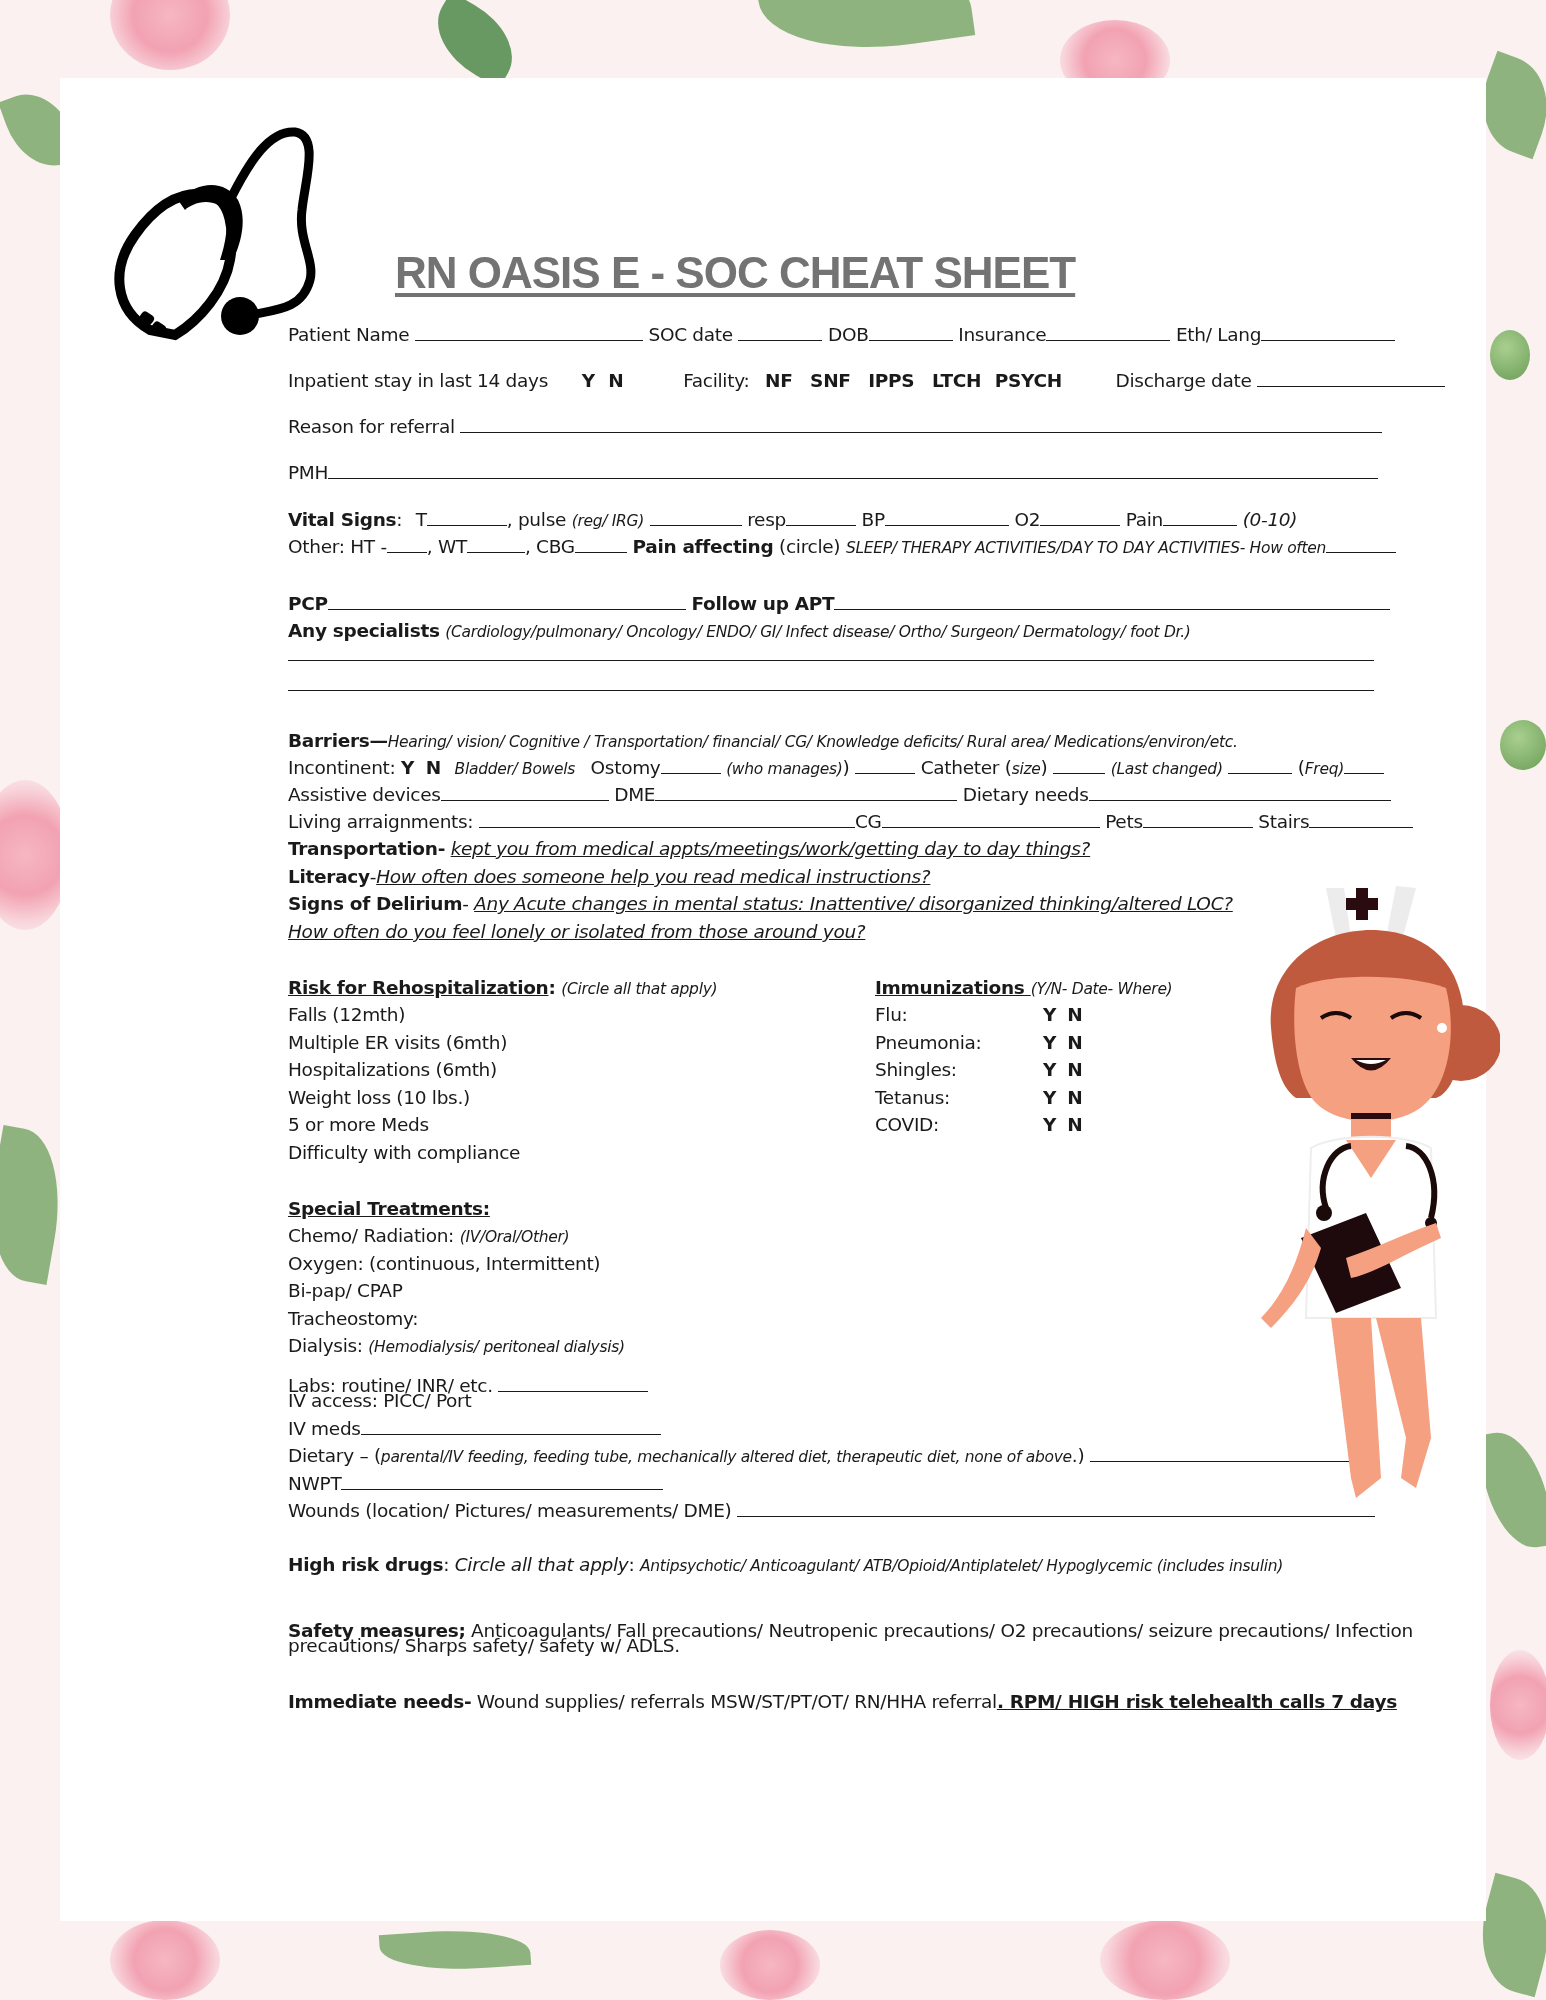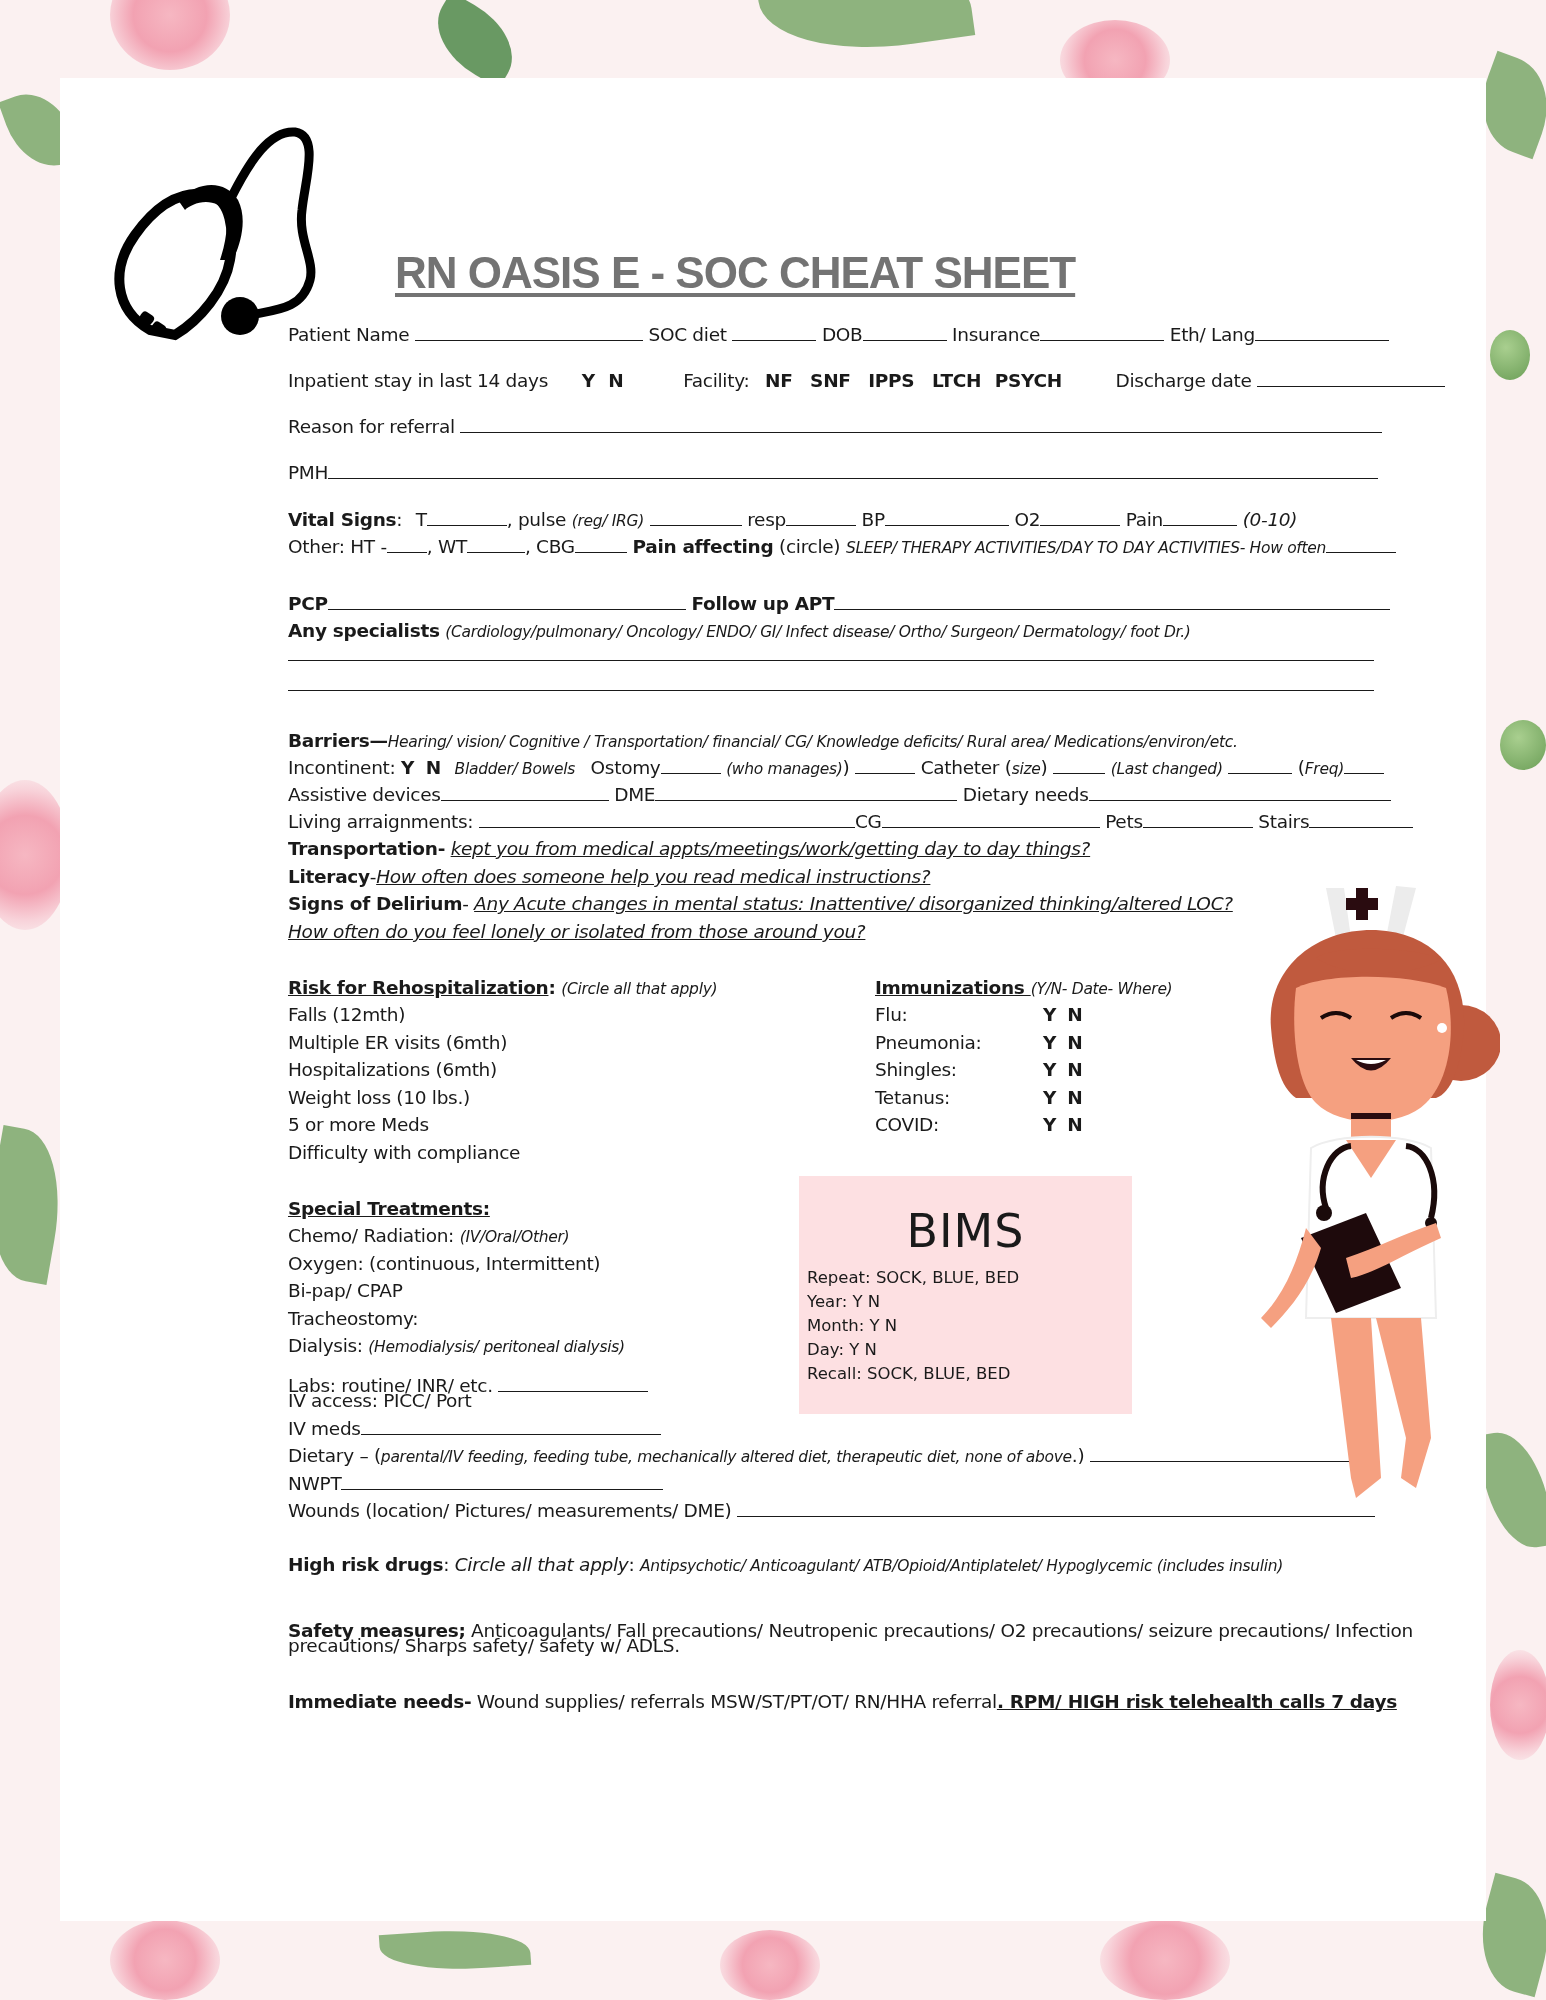--- a/index.html
+++ b/index.html
@@ -74,21 +74,21 @@
     <rect x="62" y="203" width="14" height="10" rx="4" fill="#000" transform="rotate(35 69 208)"></rect>
   </svg>
 
   <div class="title">RN OASIS E - SOC CHEAT SHEET</div>
 
   <div class="doc">
 
     <div class="ln" style="top:246px;">
       <span>Patient Name</span>
       <span class="blank" style="width:228px;"></span>
-      <span>SOC diet</span>
+      <span>SOC date</span>
       <span class="blank" style="width:84px;"></span>
       <span>DOB</span><span class="blank" style="width:84px;"></span>
       <span>Insurance</span><span class="blank" style="width:124px;"></span>
       <span>Eth/ Lang</span><span class="blank" style="width:134px;"></span>
     </div>
 
     <div class="ln" style="top:292px;">
       <span>Inpatient stay in last 14 days</span>
       <span class="b" style="margin-left:28px;">Y</span>
       <span class="b" style="margin-left:8px;">N</span>
@@ -249,28 +249,20 @@
     <div class="ln" style="top:1530px;margin-top:12px;">
       <span class="b">Safety measures;</span><span> Anticoagulants/ Fall precautions/ Neutropenic precautions/ O2 precautions/ seizure precautions/ Infection</span>
     </div>
     <div class="ln" style="top:1557px;">precautions/ Sharps safety/ safety w/ ADLS.</div>
 
     <div class="ln" style="top:1613px;">
       <span class="b">Immediate needs-</span><span> Wound supplies/ referrals MSW/ST/PT/OT/ RN/HHA referral</span><span class="b u">. RPM/ HIGH risk telehealth calls 7 days</span>
     </div>
   </div>
 
-  <div class="bims">
-    <div class="bt">BIMS</div>
-    <div class="bl" style="top:92px;">Repeat: SOCK, BLUE, BED</div>
-    <div class="bl" style="top:116px;">Year:  Y    N</div>
-    <div class="bl" style="top:140px;">Month:  Y    N</div>
-    <div class="bl" style="top:164px;">Day:  Y    N</div>
-    <div class="bl" style="top:188px;">Recall: SOCK, BLUE, BED</div>
-  </div>
 
   <svg class="nurse" viewBox="0 0 244 640">
 
     <path d="M70 10 L85 85 L140 85 L160 10 L140 8 L130 60 L95 60 L88 10 Z" fill="#ececec"></path>
     <rect x="90" y="20" width="32" height="12" fill="#2a0c10"></rect>
     <rect x="100" y="10" width="12" height="32" fill="#2a0c10"></rect>
 
     <ellipse cx="205" cy="165" rx="40" ry="38" fill="#c05a3e"></ellipse>
 
     <path d="M15 150 C10 90 60 50 120 52 C180 55 210 95 208 150 C205 190 195 215 180 220 L40 220 C25 210 18 185 15 150 Z" fill="#c05a3e"></path>

